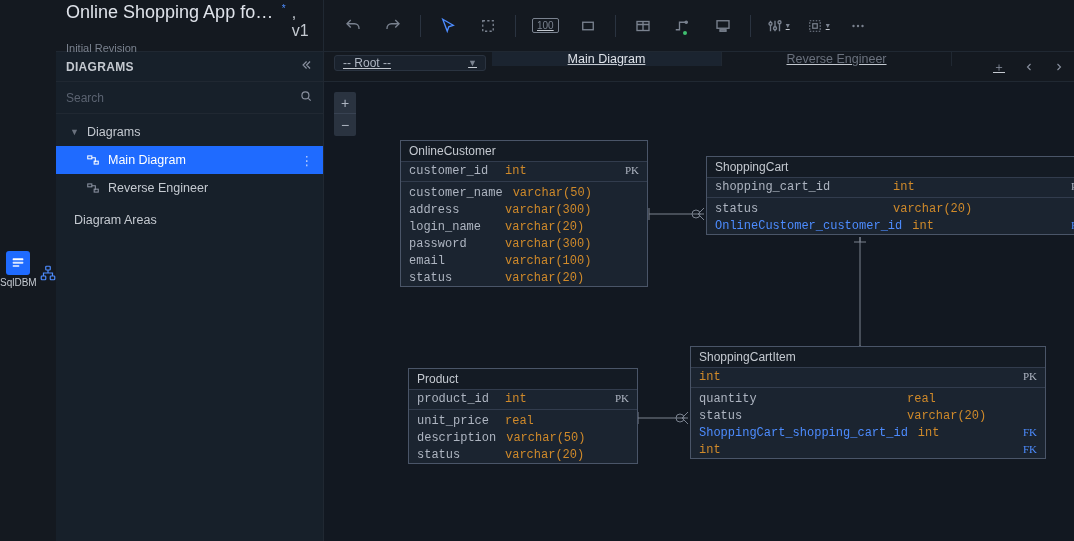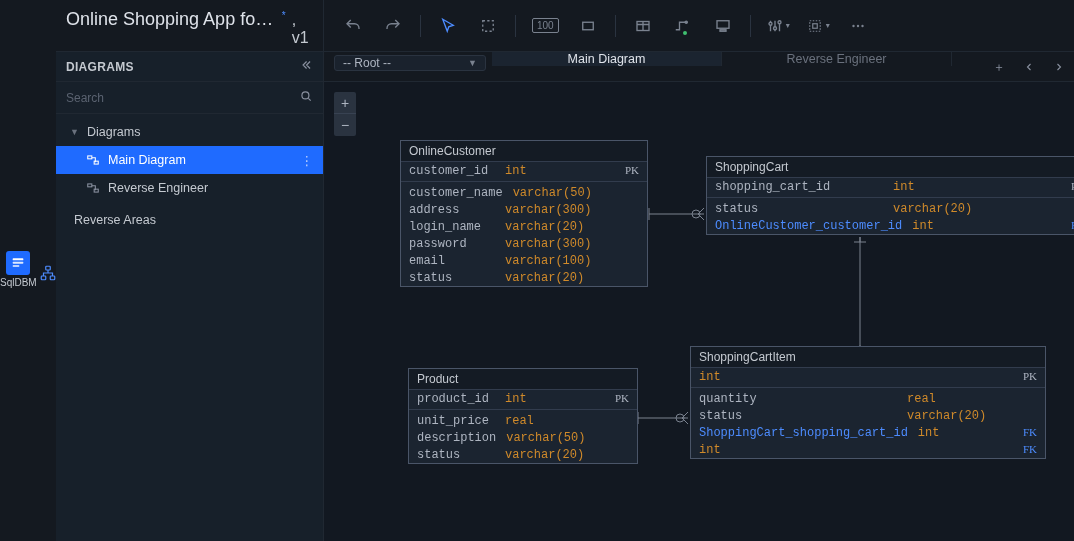--- a/index.html
+++ b/index.html
@@ -30,21 +30,21 @@
   .tree { padding:4px 0; }
   .tree-row { height:28px; display:flex; align-items:center; padding:0 10px 0 14px; gap:8px; font-size:12.5px; }
   .tree-row.group { color:#c4c9d0; }
   .tree-row.child { padding-left:30px; color:#c4c9d0; }
   .tree-row.child.active { background:#1f6bff; color:#fff; }
   .tree-row .dots { margin-left:auto; color:#bcd1ff; }
   .tree-row .tri { color:#6a717d; font-size:9px; }
   .tree-row .tree-icon { width:14px; display:inline-flex; }
   .tree-row.subject { padding-left:18px; color:#c4c9d0; margin-top:4px;}
 
-  .main { flex:1; display:flex; flex-direction:column; background:#121821; position:relative; }
+  .main { flex:1; display:flex; flex-direction:column; background:#121821; position:relative;text-decoration:underline; }
   .toolbar { height:52px; background:#141920; border-bottom:1px solid #202832; display:flex; align-items:center; padding:0 12px; gap:6px; }
   .tbtn { width:34px; height:34px; display:flex; align-items:center; justify-content:center; color:#7a828f; border-radius:3px; }
   .tbtn.sel { color:#4d8cff; }
   .tbtn svg { width:18px; height:18px; }
   .tsep { width:1px; height:22px; background:#2a3340; margin:0 4px; }
   .tdot { width:4px;height:4px;border-radius:50%;background:#3fbf6f; position:relative; top:7px; left:-7px; }
 
   .tabstrip { height:30px; background:#141920; display:flex; align-items:flex-start; border-bottom:1px solid #202832;}
   .root-sel { width:152px; margin:3px 6px 3px 10px; background:#1a222d; border:1px solid #2a3340; border-radius:3px; display:flex; align-items:center; padding:0 8px; font-size:12px; color:#aeb5c1; justify-content:space-between;}
   .tab { flex: 0 0 230px; display:flex; align-items:center; justify-content:center; font-size:12.5px; border-right:1px solid #202832; }
@@ -136,20 +136,21 @@
     </div>
   </div>
 
   <div class="col2">
     <div class="header">
       <div class="title-line">
         <span class="proj-title">Online Shopping App for Post…</span>
         <span class="star">*</span>
         <span class="version">, v1</span>
       </div>
+      <div class="subtitle">Initial Revision</div>
     </div>
     <div class="panel-head">
       <span>DIAGRAMS</span>
       <span style="color:#8a91a0;">
         <svg width="14" height="14" viewBox="0 0 24 24" fill="none" stroke="currentColor" stroke-width="2">
             <path d="M13 6l-6 6 6 6M19 6l-6 6 6 6"></path>
           </svg>
       </span>
     </div>
     <div class="search">
@@ -181,21 +182,21 @@
         <span class="tree-icon" style="color:#8a91a0;">
           <svg width="14" height="14" viewBox="0 0 24 24" fill="none" stroke="currentColor" stroke-width="1.8">
               <rect x="3" y="5" width="7" height="5"></rect>
               <rect x="14" y="14" width="7" height="5"></rect>
               <path d="M10 8h6v8"></path>
             </svg>
         </span>
         <span>Reverse Engineer</span>
       </div>
       <div class="tree-row subject">
-        <span>Reverse Areas</span>
+        <span>Diagram Areas</span>
       </div>
     </div>
   </div>
 
   <div class="main">
     <div class="toolbar">
       <div class="tbtn">
           <svg viewBox="0 0 24 24" fill="none" stroke="currentColor" stroke-width="1.8">
             <path d="M9 14l-5-5 5-5"></path>
             <path d="M4 9h10a6 6 0 016 6v1"></path>

